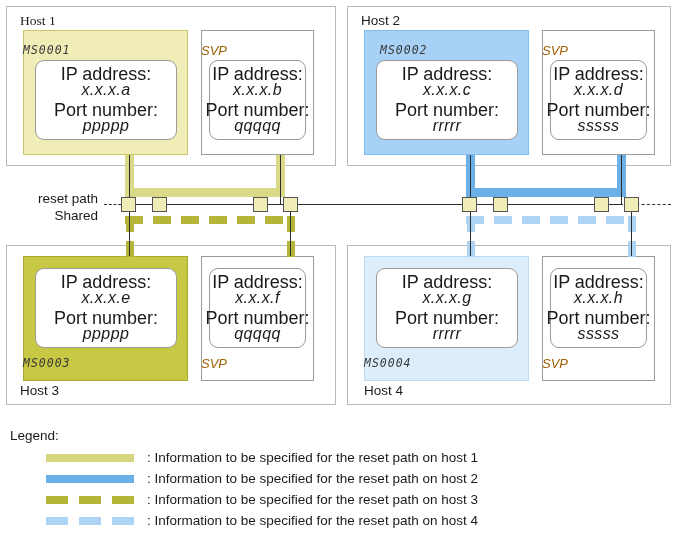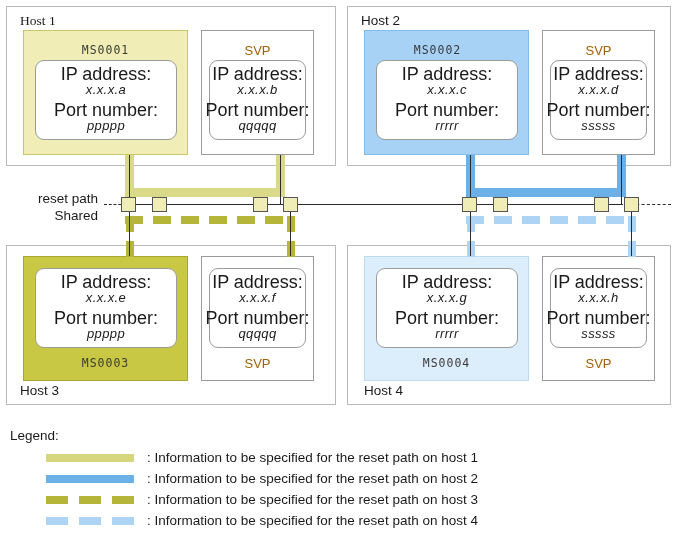--- a/index.html
+++ b/index.html
@@ -17,36 +17,36 @@
   .host-label{
     position:absolute;font-size:13.5px;color:#1a1a1a;white-space:nowrap;line-height:1;
   }
 
   
   .node{
     position:absolute;box-sizing:border-box;border:1px solid #9b9b9b;
   }
   .node.plain{background:#ffffff;}
   .node-title{
-    position:absolute;left:0;right:0;text-align:center;white-space:nowrap;line-height:1;
+    position:absolute;left:0;right:0;white-space:nowrap;line-height:1;font-style:italic;
   }
   .node-title.ms{
     font-family:"DejaVu Sans Mono","Liberation Mono",monospace;
     font-size:11.5px;letter-spacing:1px;color:#3a3a3a;
   }
   .node-title.svp{font-size:13px;color:#a16207;}
 
   
   .card{
     position:absolute;box-sizing:border-box;background:#ffffff;
     border:1px solid #9b9b9b;border-radius:9px;
     display:flex;flex-direction:column;align-items:center;justify-content:center;
   }
   .card .ln{font-size:18px;line-height:15px;white-space:nowrap;text-align:center;}
-  .card .val{font-style:italic;font-size:13px;line-height:16px;white-space:nowrap;letter-spacing:.4px;}
+  .card .val{font-style:italic;font-size:16px;line-height:16px;white-space:nowrap;letter-spacing:.4px;}
   .card .gap{height:5px;}
 
   
   .bus-line{position:absolute;background:#2b2b2b;height:1px;}
   .bus-dash{
     position:absolute;height:0;border-top:1.5px dashed #2b2b2b;
   }
   .conn{
     position:absolute;width:15px;height:15px;box-sizing:border-box;
     background:#f0eeb6;border:1.5px solid #555;
@@ -95,21 +95,21 @@
     <div class="val">x.x.x.b</div>
     <div class="gap"></div>
     <div class="ln">Port number:</div>
     <div class="val">qqqqq</div>
   </div>
 
   <div class="host-box" style="left:347px;top:6px;width:324px;height:160px;"></div>
   <div class="host-label" style="left:361px;top:14px;">Host 2</div>
 
   <div class="node" style="left:364px;top:30px;width:165px;height:125px;background:#a7d1f5;border-color:#7fbdee;"></div>
-  <div class="node-title ms" style="left:364px;width:147px;top:45px;">MS0002</div>
+  <div class="node-title ms" style="left:364px;width:147px;top:45px;padding-left:16px;">MS0002</div>
   <div class="card" style="left:376px;top:60px;width:142px;height:80px;">
     <div class="ln">IP address:</div>
     <div class="val">x.x.x.c</div>
     <div class="gap"></div>
     <div class="ln">Port number:</div>
     <div class="val">rrrrr</div>
   </div>
 
   <div class="node plain" style="left:542px;top:30px;width:113px;height:125px;"></div>
   <div class="node-title svp" style="left:542px;width:113px;top:44px;">SVP</div>

